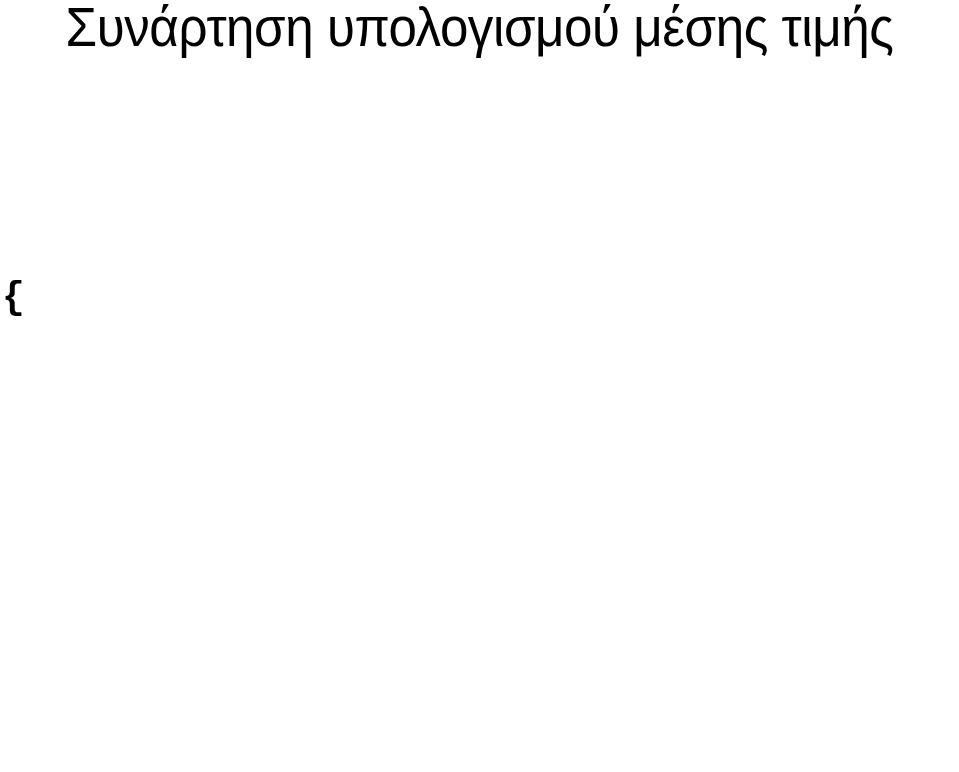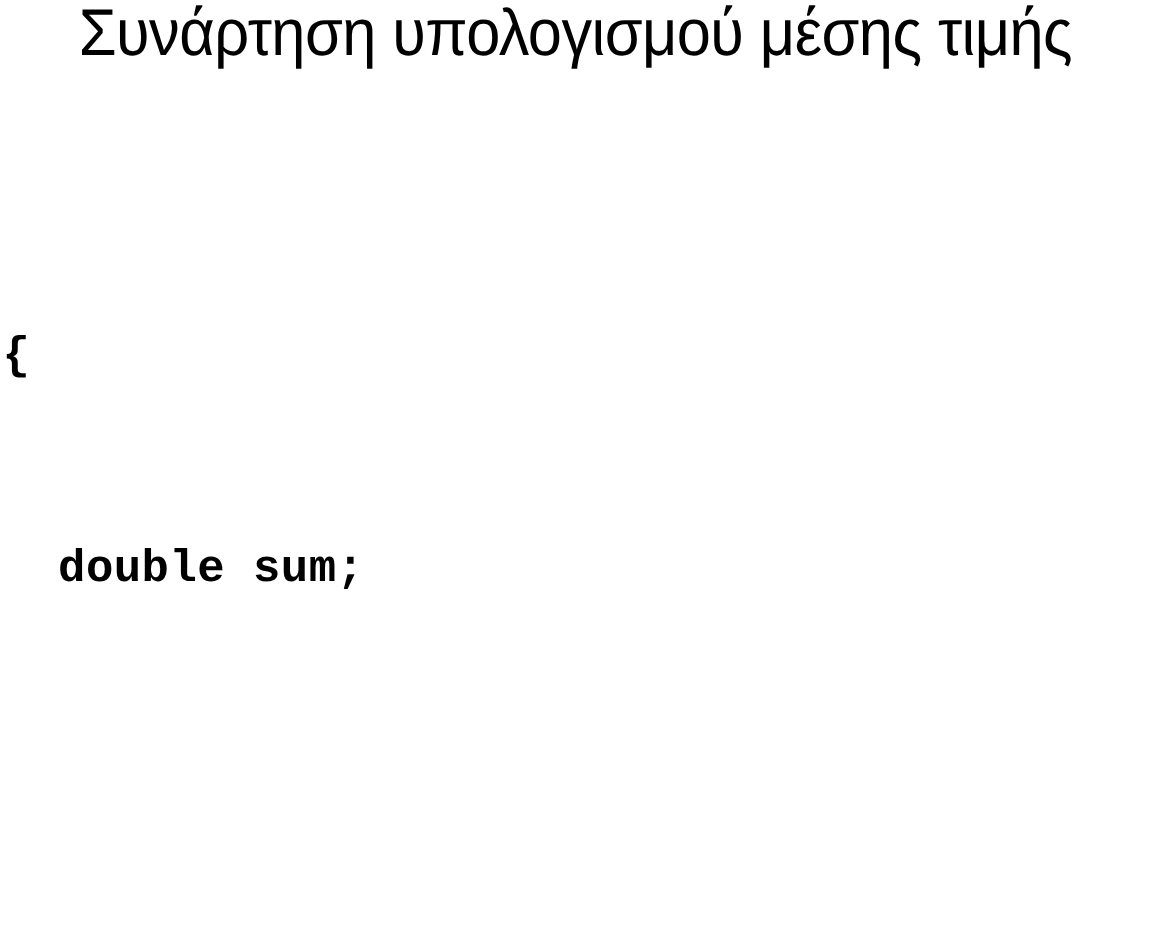--- a/index.html
+++ b/index.html
@@ -59,21 +59,20 @@
 </style>
 </head>
 <body>
 
 <div class="slide">
 
   <div class="slide-title">Συνάρτηση υπολογισμού μέσης τιμής</div>
 
   <div class="code-block">
     <span class="code-line">{</span>
-    <span class="code-line">  double sum;</span>
     
     
     
     
     
     
     
     
   </div>
 

